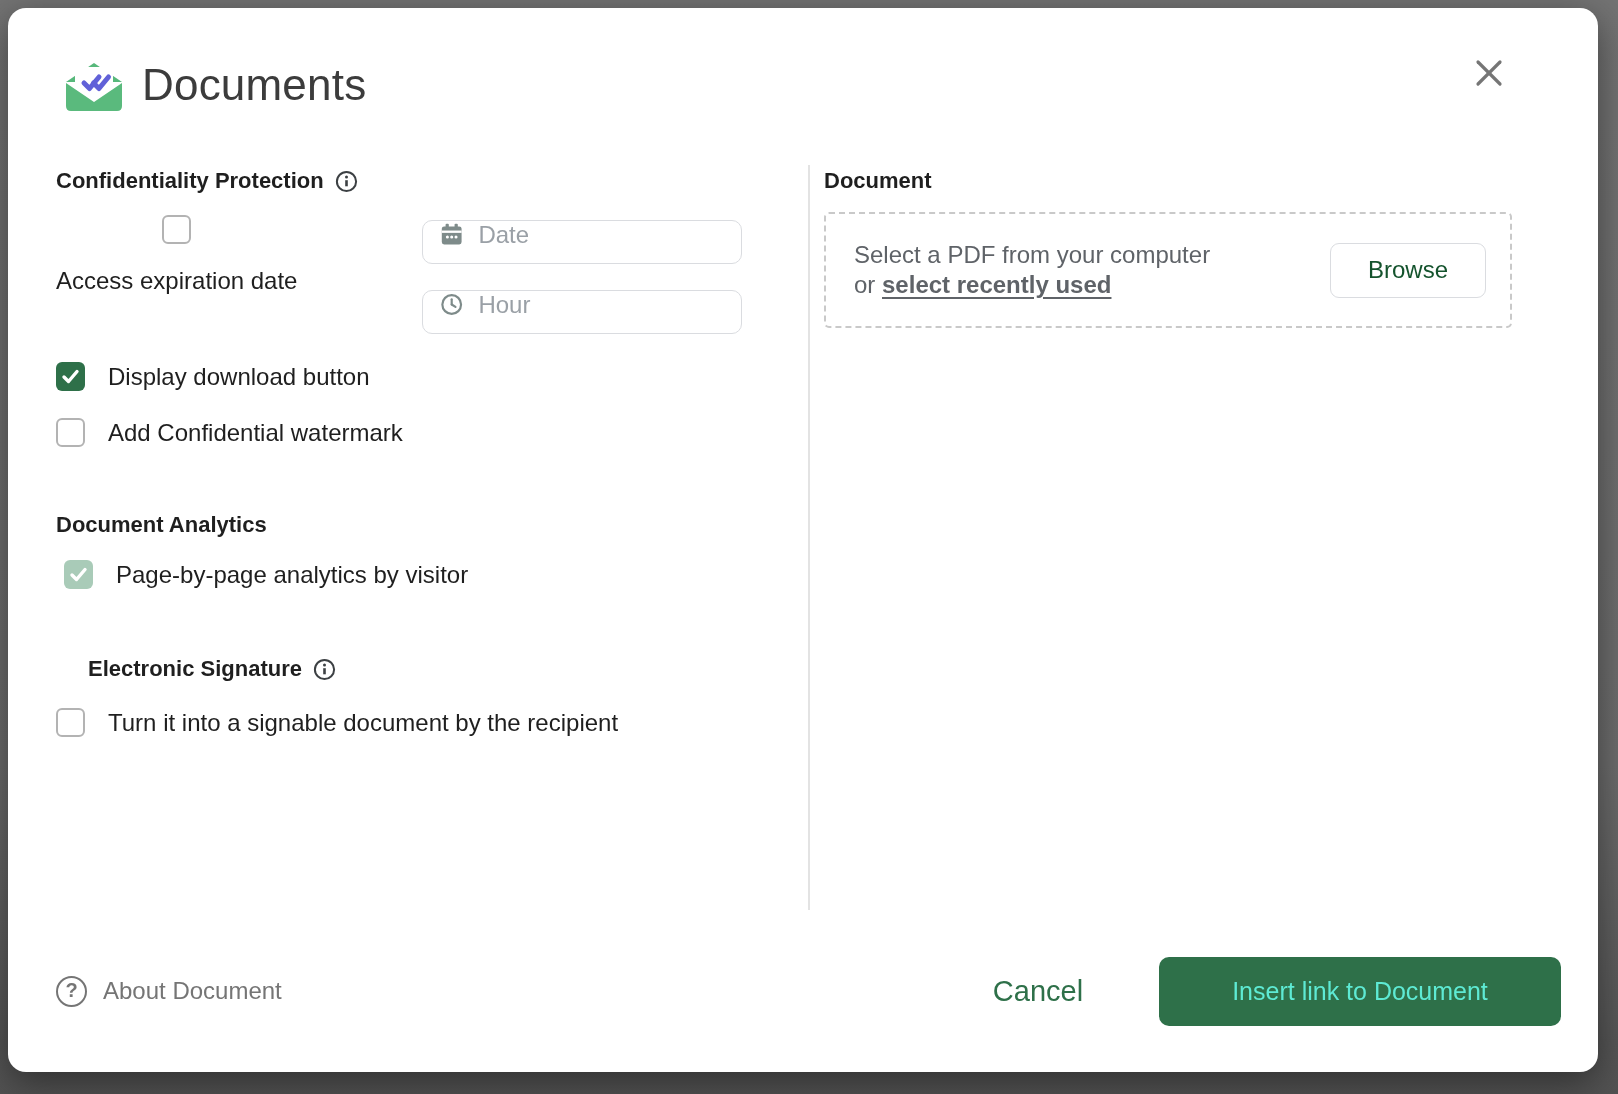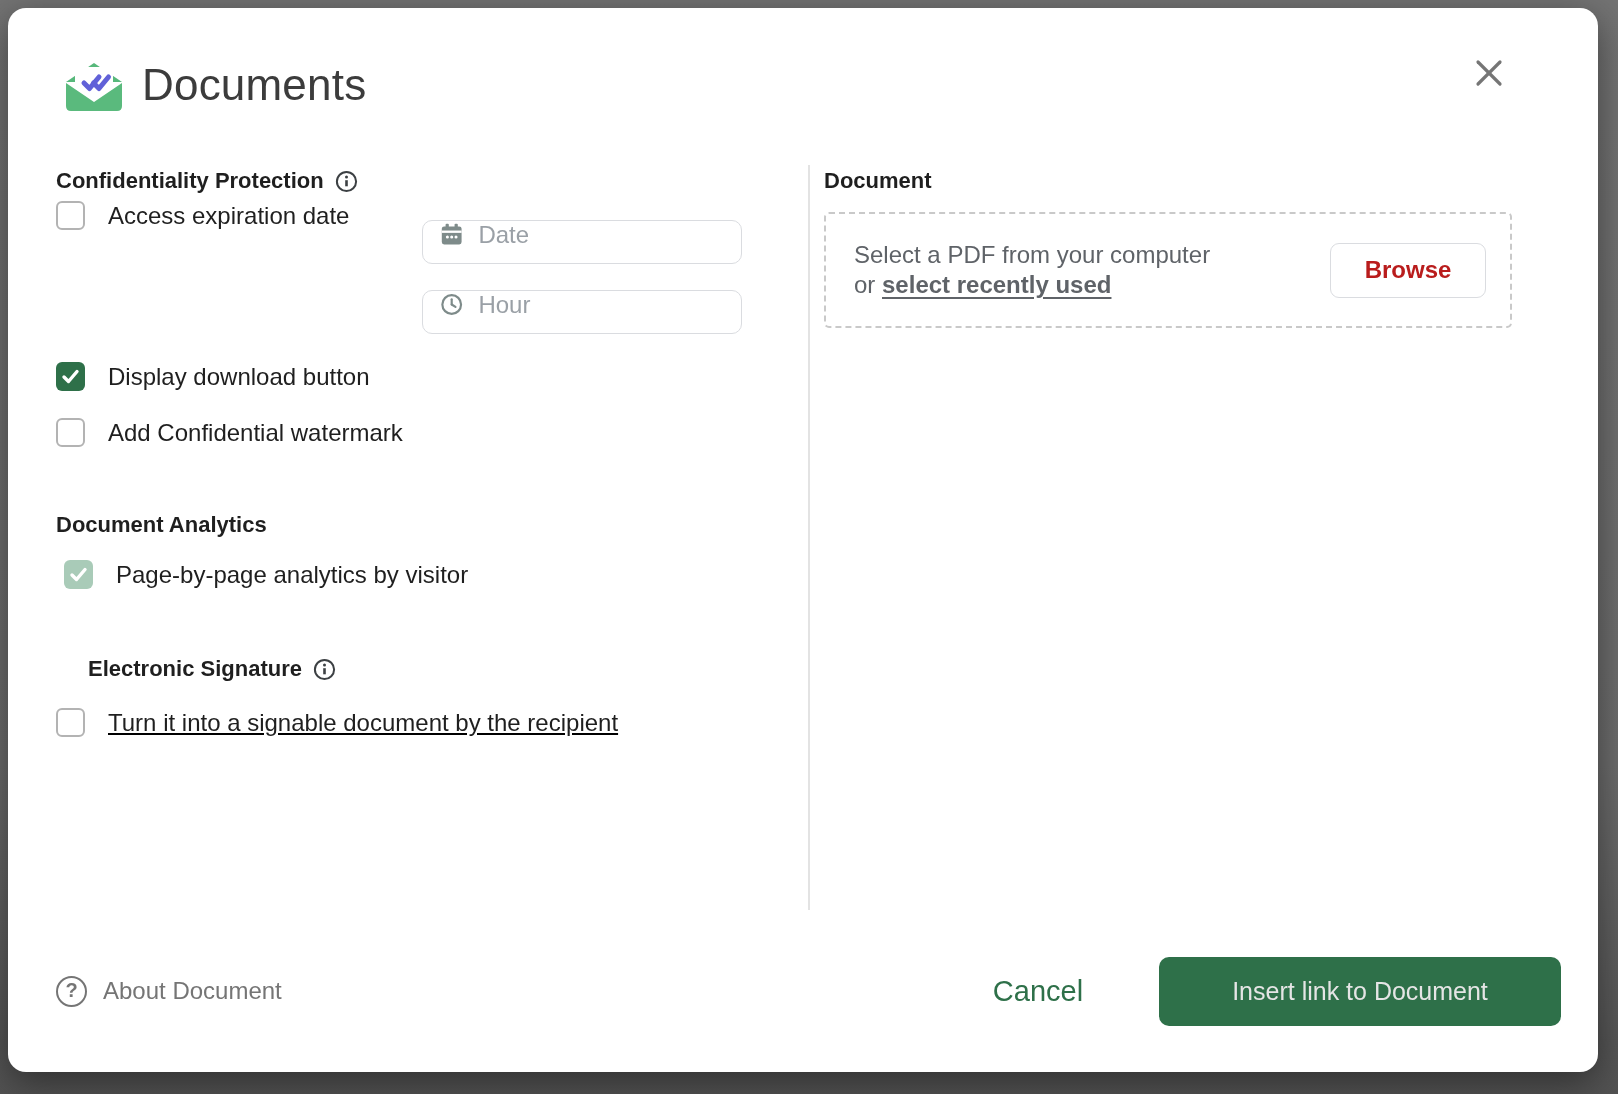--- a/index.html
+++ b/index.html
@@ -42,37 +42,37 @@
     font-size:24px; color:#3c4043; background:transparent; }
   .field input::placeholder { color:#9aa0a6; }
 
   
   .dropzone { position:absolute; left:816px; top:204px; width:688px; height:116px;
     border:2px dashed #c9c9c9; border-radius:5px; display:flex; align-items:center;
     justify-content:space-between; padding:0 24px 0 28px; }
   .dropzone-text { font-size:24px; line-height:30px; color:#5f6368; }
   .recent-link { text-decoration:underline; text-underline-offset:4px; cursor:pointer; color:#5f6368;font-weight:bold; }
   .browse-btn { width:156px; height:55px; background:#fff; border:1.5px solid #dadce0;
-    border-radius:9px; font-family:"Liberation Sans",sans-serif; font-size:24px; font-weight:700;
-    color:#b91c1c; cursor:pointer; }
+    border-radius:9px; font-family:"Liberation Sans",sans-serif; font-size:24px; font-weight:400;
+    color:#14532d; cursor:pointer; }
 
   
   .about { position:absolute; left:48px; top:959px; height:48px; display:flex;
     align-items:center; gap:16px; cursor:pointer; }
   .q-icon { width:31px; height:31px; border:2.5px solid #757575; border-radius:50%;
     display:flex; align-items:center; justify-content:center;
     font-size:20px; font-weight:700; color:#757575; padding-bottom:2px; }
   .about-label { font-size:24px; font-weight:500; color:#757575; }
 
   .cancel-btn { position:absolute; left:940px; top:959px; width:180px; height:48px;
     background:none; border:none; font-family:"Liberation Sans",sans-serif;
     font-size:29px; font-weight:500; color:#2e7049; cursor:pointer; }
   .insert-btn { position:absolute; left:1151px; top:949px; width:402px; height:69px;
     background:#2e7049; border:none; border-radius:10px; font-family:"Liberation Sans",sans-serif;
-    font-size:25px; font-weight:500; color:#e5e5e5; cursor:pointer; }
+    font-size:25px; font-weight:500; color:#5eead4; cursor:pointer; }
 </style>
 </head>
 <body>
 
 <div class="modal">
 
   <svg class="logo" viewBox="0 0 64 58">
     <polygon points="4,26 32,7 60,26" fill="#57b87b"></polygon>
     <rect x="13" y="11" width="38" height="33" rx="3" fill="#ffffff"></rect>
     <polyline points="22,27 27.5,32.5 37,21" fill="none" stroke="#6161d8" stroke-width="5" stroke-linecap="round" stroke-linejoin="round"></polyline>
@@ -91,21 +91,21 @@
 
   <div class="section-heading" style="left:48px; top:160px;">
     <span>Confidentiality Protection</span>
     <svg class="info-icon" viewBox="0 0 23 23">
       <circle cx="11.5" cy="11.5" r="9.6" fill="none" stroke="#3c4043" stroke-width="2"></circle>
       <circle cx="11.5" cy="6.9" r="1.5" fill="#3c4043"></circle>
       <line x1="11.5" y1="10.2" x2="11.5" y2="16.3" stroke="#3c4043" stroke-width="2.6"></line>
     </svg>
   </div>
 
-  <div class="check-row" style="left:48px; top:193px;">
+  <div class="check-row" style="left:48px; top:207px;flex-direction:column;">
     <span class="checkbox">
       
     </span>
     <span class="check-label">Access expiration date</span>
   </div>
 
   <div class="field" style="top:212px;">
     <svg width="27" height="27" viewBox="0 0 26 26">
       <rect x="6.2" y="1" width="3.6" height="6" rx="1.2" fill="#7e8b8a"></rect>
       <rect x="16.2" y="1" width="3.6" height="6" rx="1.2" fill="#7e8b8a"></rect>
@@ -158,21 +158,21 @@
 
   <div class="section-heading" style="left:48px; top:648px;margin-left:32px;">
     <span>Electronic Signature</span>
     <svg class="info-icon" viewBox="0 0 23 23">
       <circle cx="11.5" cy="11.5" r="9.6" fill="none" stroke="#3c4043" stroke-width="2"></circle>
       <circle cx="11.5" cy="6.9" r="1.5" fill="#3c4043"></circle>
       <line x1="11.5" y1="10.2" x2="11.5" y2="16.3" stroke="#3c4043" stroke-width="2.6"></line>
     </svg>
   </div>
 
-  <div class="check-row" style="left:48px; top:700px;text-decoration:underline;">
+  <div class="check-row" style="left:48px; top:700px;">
     <span class="checkbox">
       
     </span>
     <span class="check-label">Turn it into a signable document by the recipient</span>
   </div>
 
   <div class="section-heading" style="left:816px; top:160px;">
     <span>Document</span>
   </div>
 

